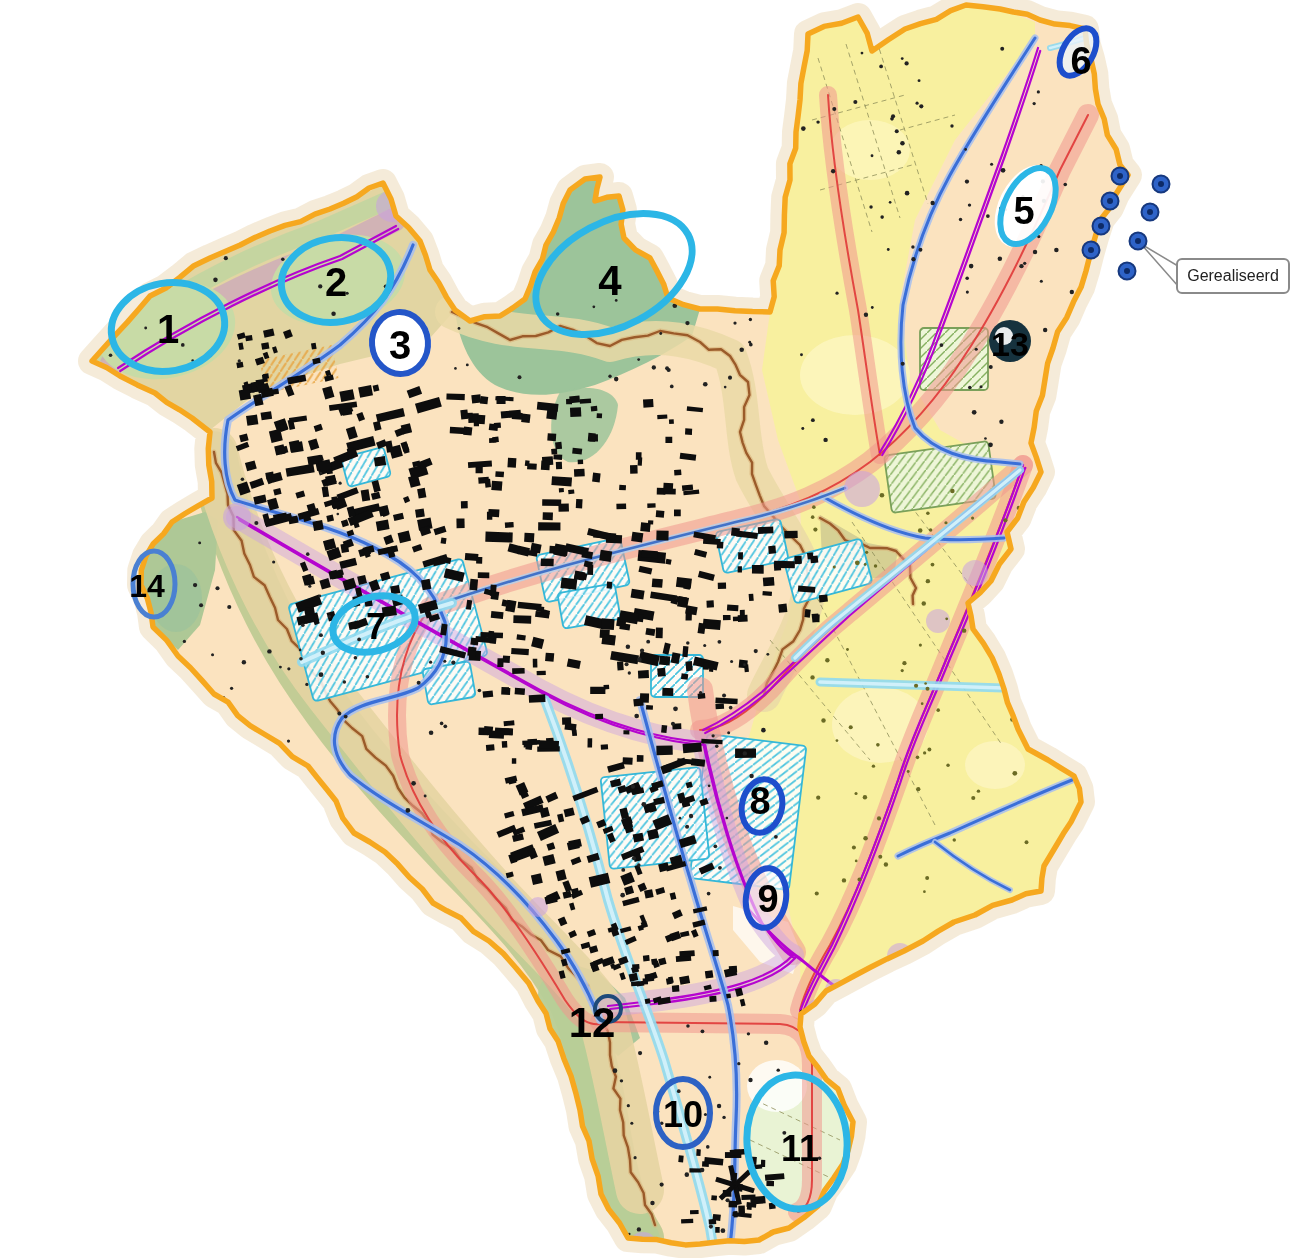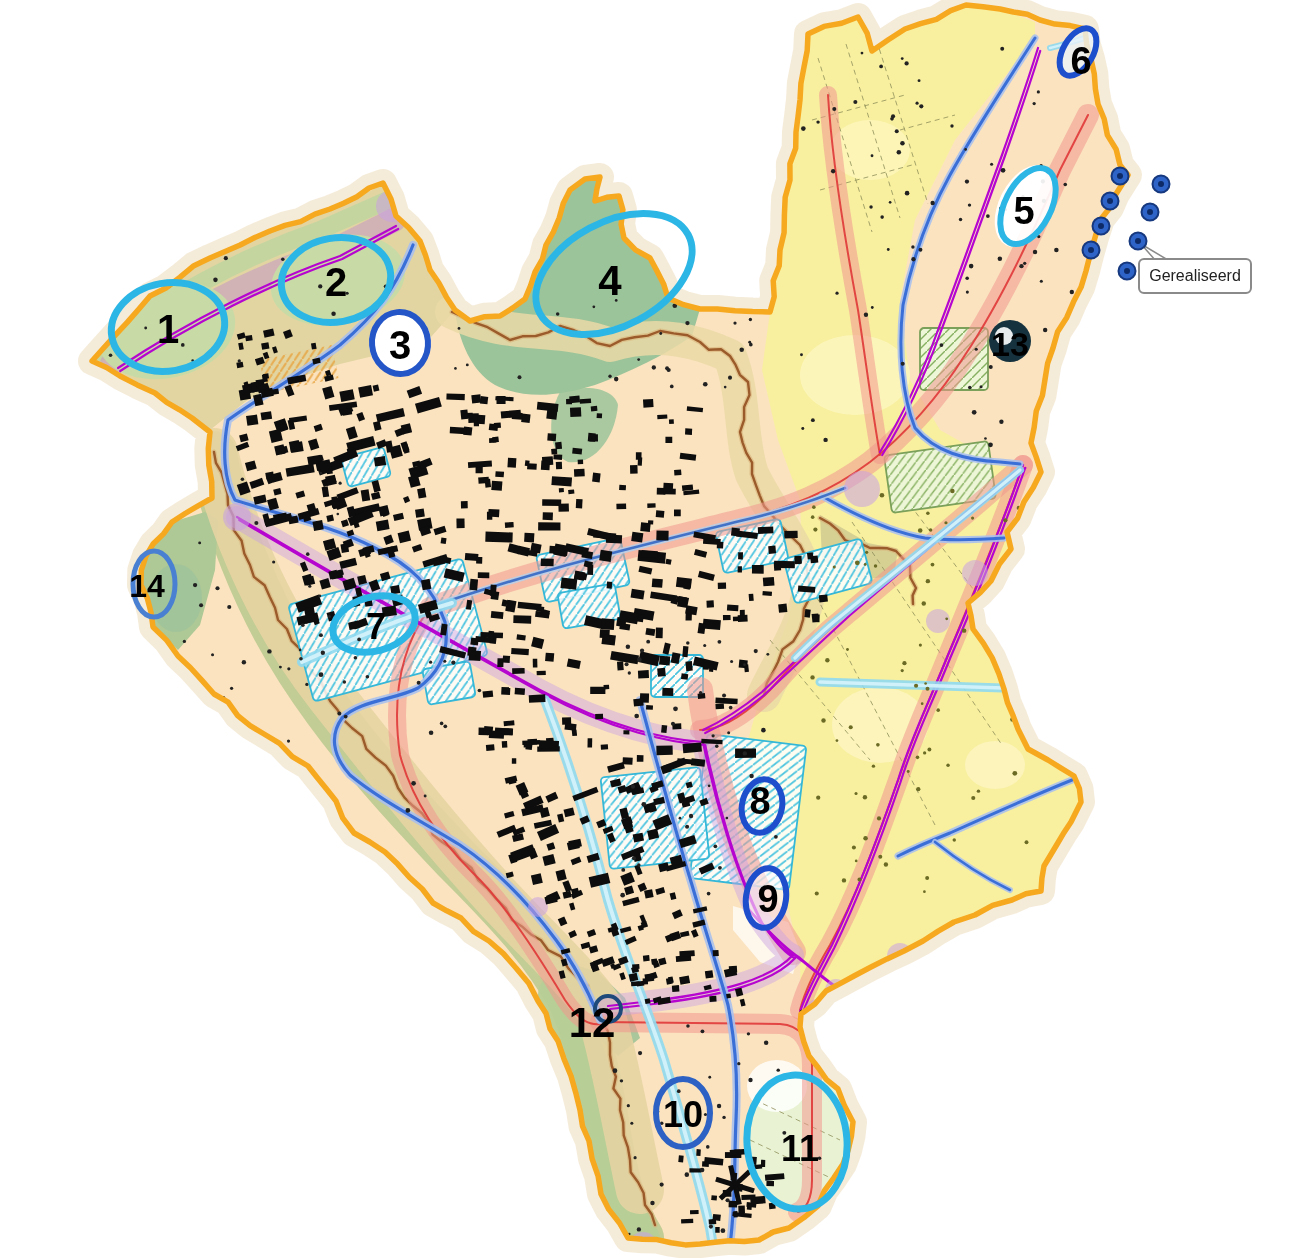--- a/index.html
+++ b/index.html
@@ -1,19 +1,19 @@
 <!DOCTYPE html>
 <html><head>
 <meta charset="utf-8">
 <style>
   html,body{margin:0;padding:0;background:#ffffff;}
   #stage{position:relative;width:1292px;height:1258px;background:#ffffff;overflow:hidden;
          font-family:"Liberation Sans",sans-serif;}
   #mapsvg{position:absolute;left:0;top:0;}
-  .callout{position:absolute;left:1138px;top:258px;width:110px;height:32px;
+  .callout{position:absolute;left:1176px;top:258px;width:110px;height:32px;
            background:#ffffff;border:2px solid #8a8a8a;border-radius:6px;
            display:flex;align-items:center;justify-content:center;
            font-size:16px;color:#222;font-family:"Liberation Sans",sans-serif;}
   text.mnum{font-family:"Liberation Sans",sans-serif;font-weight:bold;fill:#000;}
 </style>
 </head>
 <body>
 
 <div id="stage">
   <svg id="mapsvg" width="1292" height="1258" viewBox="0 0 1292 1258" xmlns="http://www.w3.org/2000/svg">

